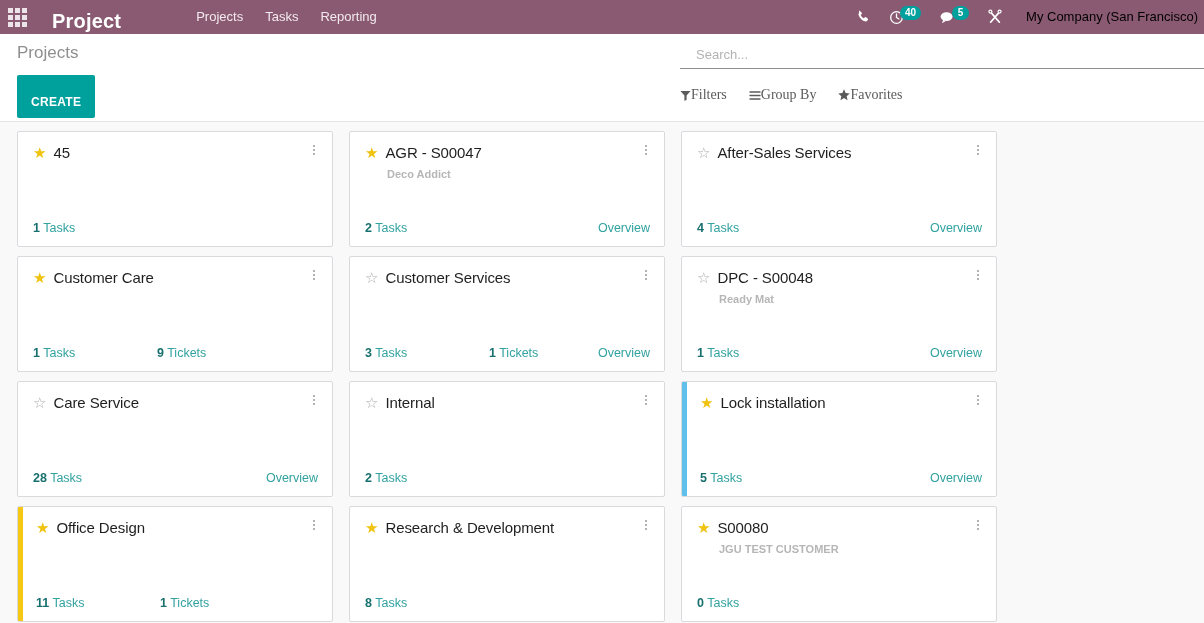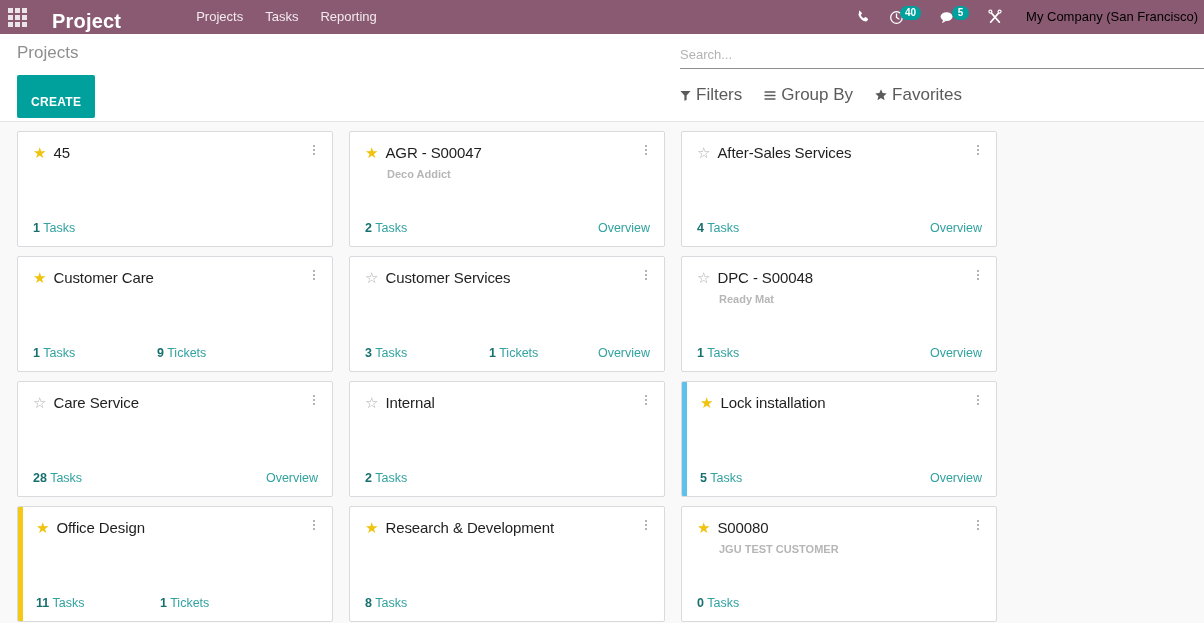--- a/index.html
+++ b/index.html
@@ -139,37 +139,38 @@
   }
   .searchview input {
     border: none;
     outline: none;
     width: 100%;
     font-size: 13px;
     color: #4c4c4c;
     background: transparent;
     font-family: "Liberation Sans", sans-serif;
     padding: 0 2px 3px 0;
+    margin-left: 16px;
   }
   .searchview input::placeholder { color: #B3B3B3; }
 
   .filter-bar {
     display: flex;
     align-items: center;
     margin-top: 18px;
     gap: 22px;
   }
   .filter-btn {
     display: flex;
     align-items: center;
-    gap: 5px;
-    font-size: 17px;
+    font-size: 14px;
     color: #5B5B5B;
     cursor: pointer;
     line-height: 16px;
+    font-family: Liberation Serif, serif;
   }
   .filter-btn svg { display: block; }
 
   
   .kanban {
     background: #F9F9F9;
     padding: 9px 0 0 0;
     height: calc(623px - 34px - 88px);
     overflow: hidden;
     position: relative;

